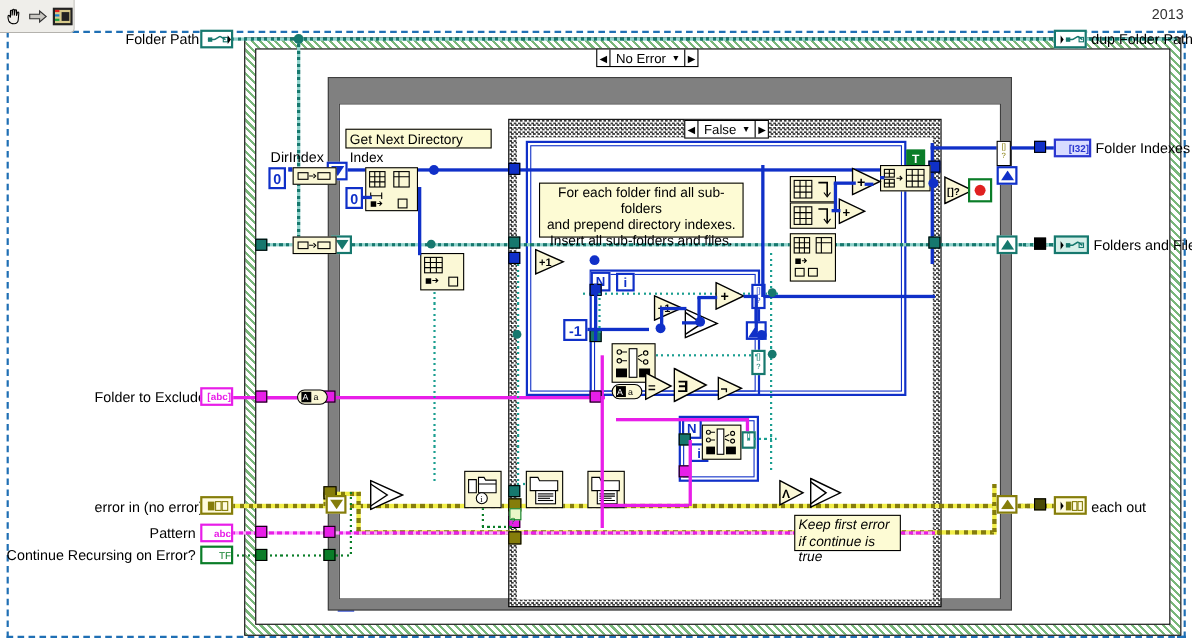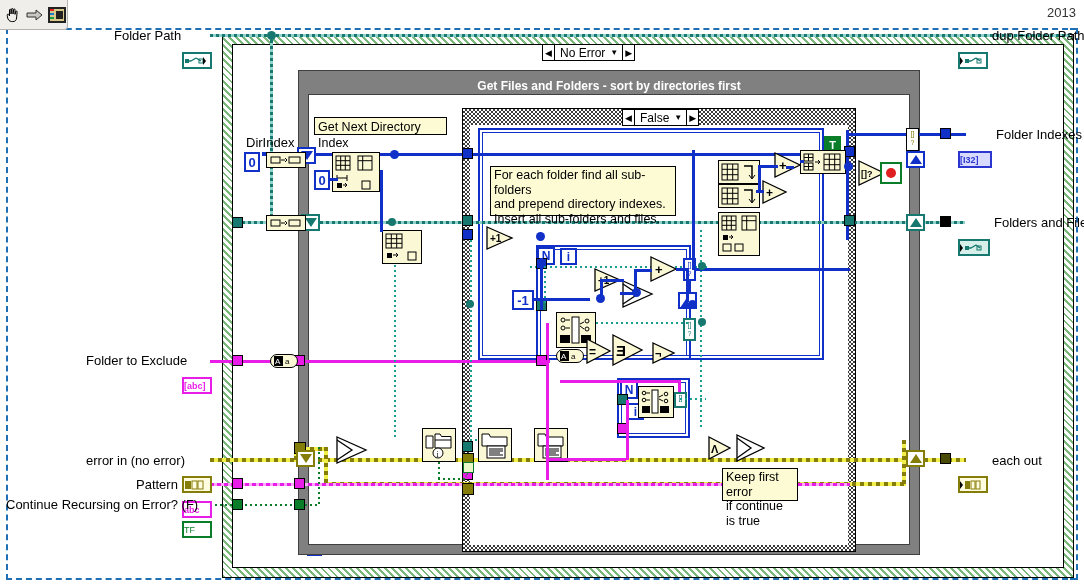--- a/index.html
+++ b/index.html
@@ -121,24 +121,23 @@
   }
   .sel-caret { padding-right: 4px; font-size: 8px; }
 
   
   .for-frame { border: 2px solid #1030c8; }
 
   
   .term {
     border: 2px solid;
     background: #ffffff;
-    display: flex; align-items: center; justify-content: flex-start;
+    display: flex; align-items: center; justify-content: flex-end;
     font-size: 9px; font-weight: bold;
     box-sizing: border-box;
-    margin-top: 25px;
   }
   .term.path { border-color: #16786e; color: #16786e; }
   .term.i32  { border-color: #2b36d0; color: #2b36d0; background: #d8dbff; }
   .term.str  { border-color: #e81ee8; color: #e81ee8; }
   .term.err  { border-color: #857d0a; color: #857d0a; background: #fffce0; }
   .term.bool { border-color: #0a7d28; color: #0a7d28; }
 
   .io-label {
     font-size: 13px; color: #000; white-space: nowrap;
     line-height: 14px;
@@ -249,21 +248,20 @@
   <div class="abs selector" style="left:542px; top:44px;">
     <span class="sel-arrow l">◀</span>
     <span class="sel-text">No Error</span>
     <span class="sel-caret">▼</span>
     <span class="sel-arrow r">▶</span>
   </div>
 
   <div class="abs badge-i" style="left:307px; top:540px; width:15px; height:16px;">i</div>
 
   <div class="abs" id="case-outer"></div>
-  <div class="abs" id="case-title">Get Files and Folders - sort by directories first</div>
   <div class="abs" id="case-inner"></div>
 
   <div class="abs hatch-dark" id="inner-case"></div>
   <div class="abs" id="inner-case-body"></div>
   <div class="abs selector" style="left:622px; top:109px;">
     <span class="sel-arrow l">◀</span>
     <span class="sel-text">False</span>
     <span class="sel-caret">▼</span>
     <span class="sel-arrow r">▶</span>
   </div>
@@ -773,27 +771,27 @@
         <path d="M1 4 L16 14 L1 24" fill="none" stroke="#000" stroke-width="1.3"></path>
       </svg>
   </div>
 
   <div class="abs stopbtn" style="left:880px; top:162px; width:22px; height:22px;">
     <div class="stopdot"></div>
   </div>
 
   <div class="abs comment" style="left:314px; top:117px; width:133px; height:18px; line-height:16px;">Get Next Directory Index</div>
 
-  <div class="abs comment" style="left:490px; top:166px; width:186px; height:50px;">For each folder find all sub-folders
+  <div class="abs comment" style="left:490px; top:166px; width:186px; height:50px;text-align:center;">For each folder find all sub-folders
 and prepend directory indexes.
 Insert all sub-folders and files.</div>
 
 
 
-  <div class="abs comment" style="left:722px; top:468px; width:76px; height:33px;">Keep first error
+  <div class="abs comment" style="left:722px; top:468px; width:97px; height:33px;font-style:italic;">Keep first error
 if continue is true</div>
 
 
   <div class="abs wire w-blue-v" style="left:380px; top:170px; height:62px;"></div>
   <div class="abs wire w-blue-h" style="left:330px; top:178px; width:8px;"></div>
   <div class="abs wire w-blue-v" style="left:540px; top:258px; height:52px;"></div>
   <div class="abs wire w-blue-h" style="left:540px; top:298px; width:50px;"></div>
   <div class="abs wire w-blue-h" style="left:534px; top:298px; width:8px;"></div>
   <div class="abs wire w-blue-v" style="left:600px; top:280px; height:22px;"></div>
   <div class="abs wire w-blue-h" style="left:600px; top:279px; width:24px;"></div>

